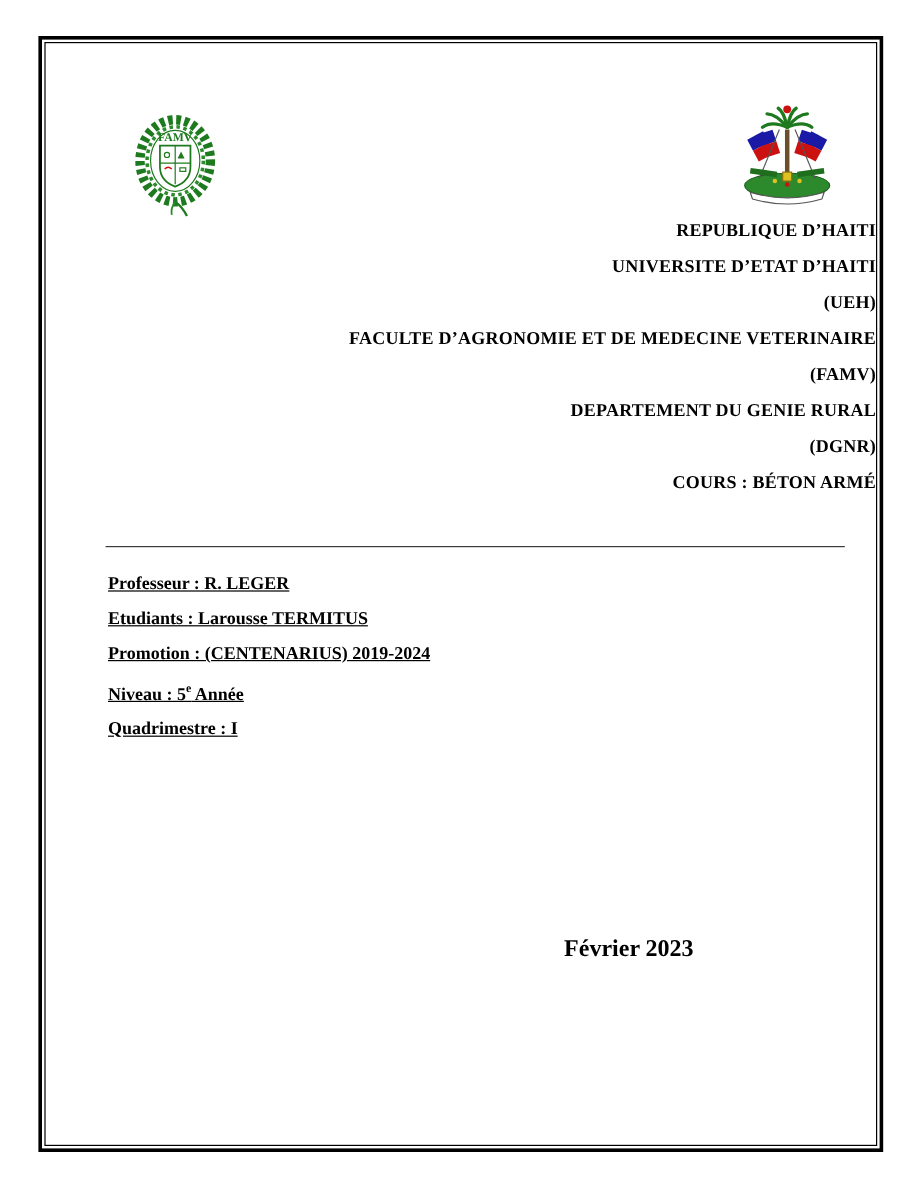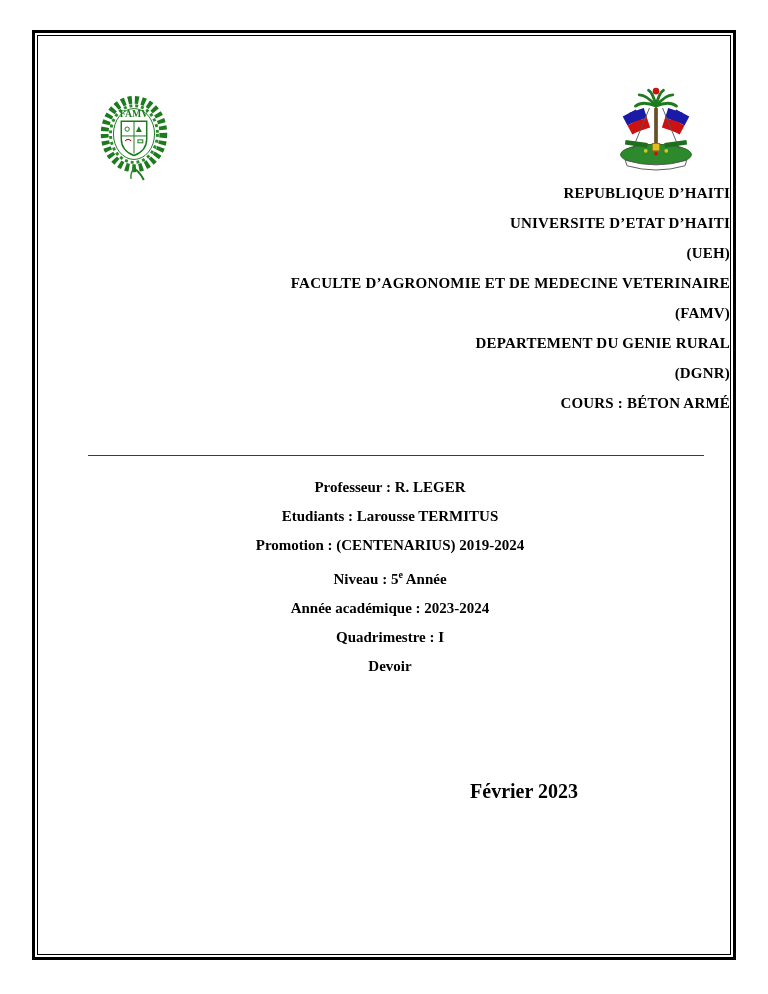--- a/index.html
+++ b/index.html
@@ -30,21 +30,21 @@
   .frame-inner {
     position: relative;
     width: 100%;
     height: 100%;
     border: 1px solid #000000;
     box-sizing: border-box;
   }
   .logo-left {
     position: absolute;
     top: 48px;
-    left: 52px;
+    left: 64px;
     width: 88px;
     height: 100px;
   }
   .logo-right {
     position: absolute;
     top: 46px;
     right: 32px;
     width: 84px;
     height: 92px;
   }
@@ -66,21 +66,22 @@
     left: 50px;
     right: 26px;
     border-top: 1px solid #3a3a3a;
     height: 0;
   }
   .info-block {
     position: absolute;
     top: 437px;
     left: 52px;
     right: 40px;
-    text-align: center;
+    text-align: left;
+    text-decoration: underline;
   }
   .info-line {
     font-size: 15px;
     line-height: 29px;
   }
   .info-line sup {
     font-size: 10px;
   }
   .footer-date {
     position: absolute;
@@ -190,22 +191,20 @@
         <div class="header-line">COURS : BÉTON ARMÉ</div>
       </div>
 
       <div class="separator-rule"></div>
 
       <div class="info-block">
         <div class="info-line">Professeur : R. LEGER</div>
         <div class="info-line">Etudiants : Larousse TERMITUS</div>
         <div class="info-line">Promotion : (CENTENARIUS) 2019-2024</div>
         <div class="info-line"><span>Niveau : 5</span><sup>e</sup><span> Année</span></div>
-        <div class="info-line">Année académique : 2023-2024</div>
         <div class="info-line">Quadrimestre : I</div>
-        <div class="info-line">Devoir</div>
       </div>
 
       <div class="footer-date">Février 2023</div>
 
     </div>
   </div>
 </div>
 
 </body></html>

